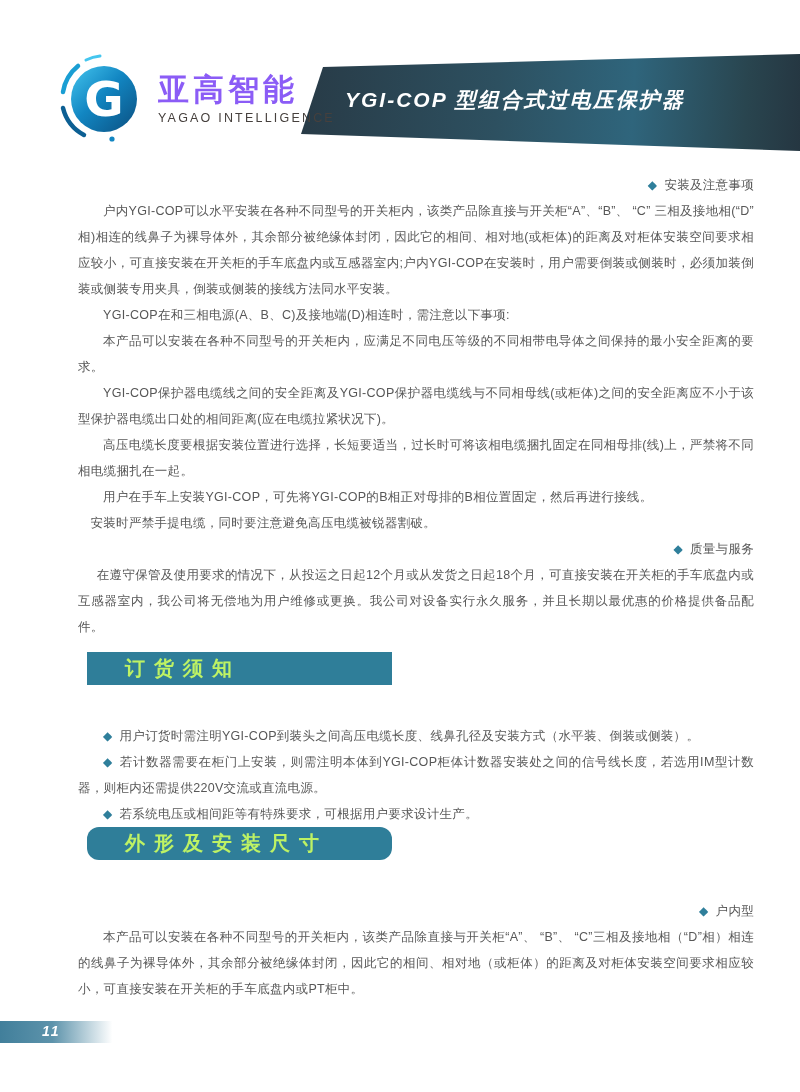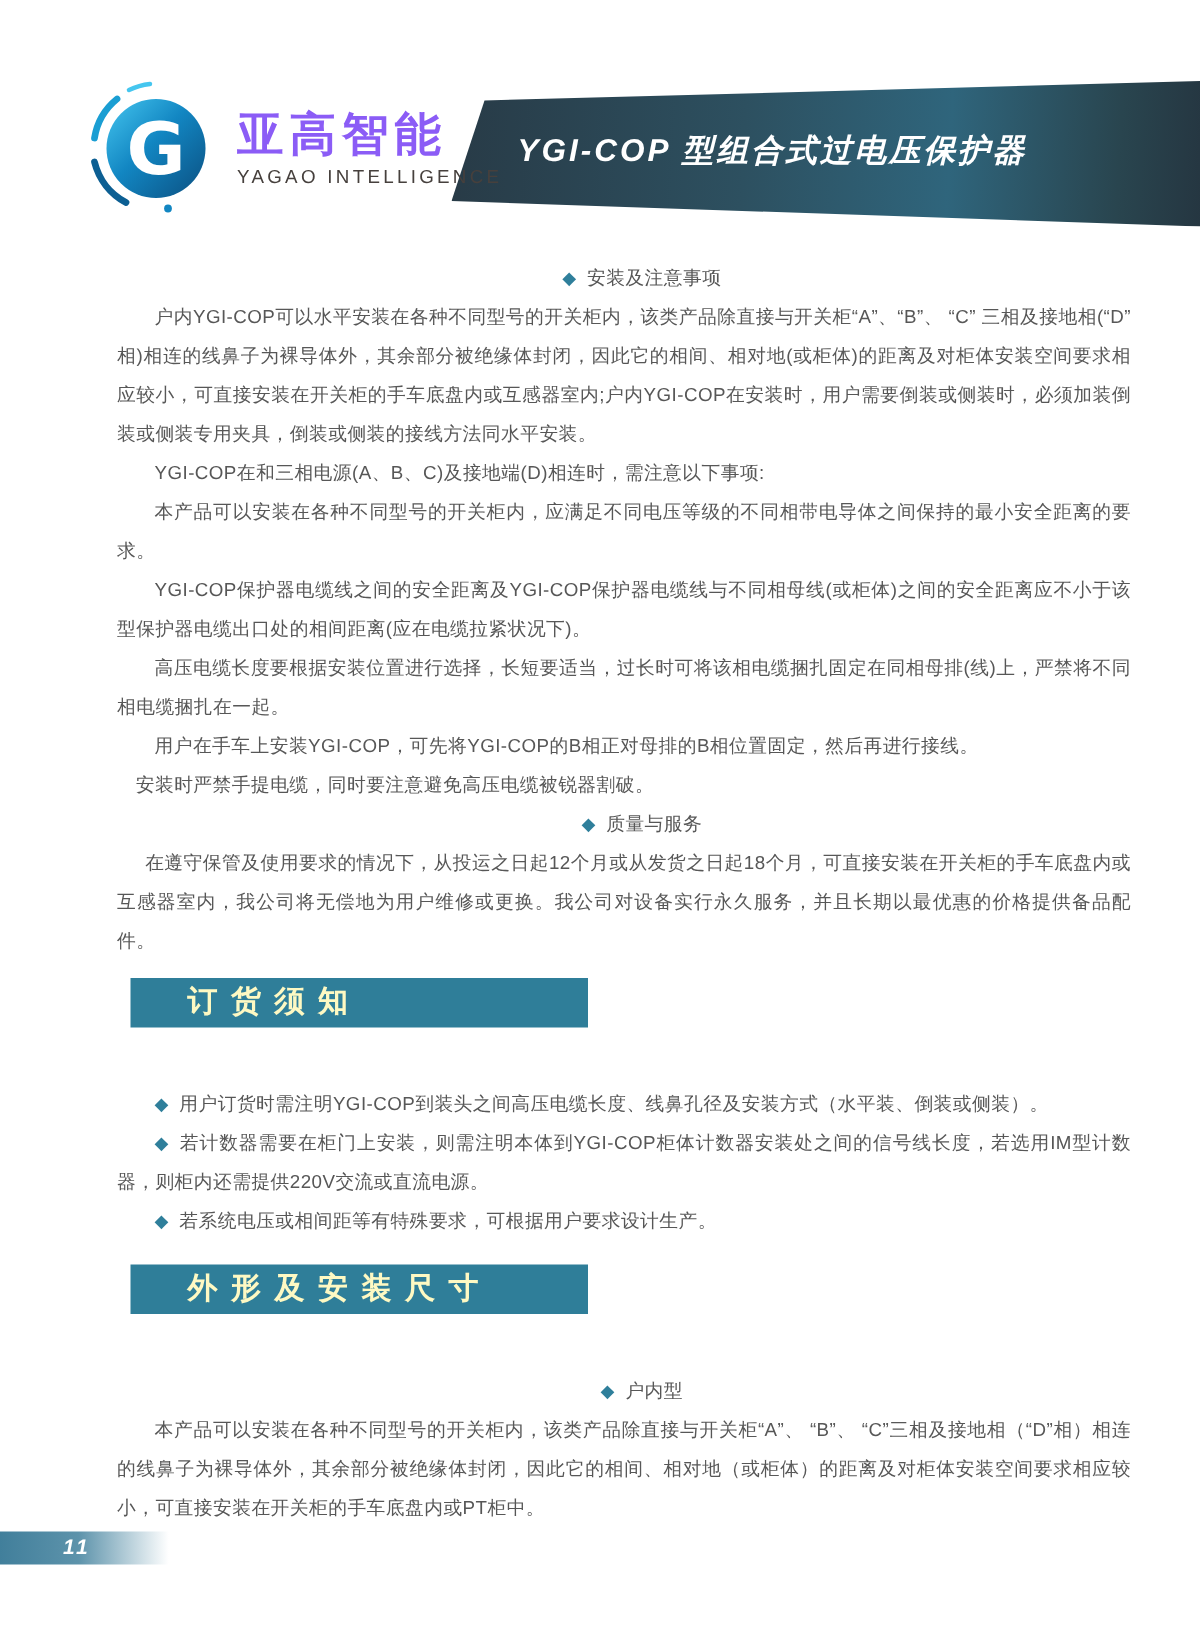--- a/index.html
+++ b/index.html
@@ -31,32 +31,32 @@
   
   .doc {
     position:absolute; left:78px; top:172px; width:676px;
     color:#575757; font-size:12.5px; line-height:26px;
     text-align:justify; letter-spacing:0.3px;
   }
   .doc p { margin:0; }
   .ind2  { text-indent:2em; }
   .ind15 { text-indent:1.5em; }
   .ind1  { text-indent:1em; }
-  .b-head { text-indent:1.9em; text-align:center; }
+  .b-head { text-indent:1.9em; text-align:right; }
   .dia { color:#2f7f9b; font-size:12px; margin-right:7px; font-style:normal; }
 
   .section-bar {
     margin-left:9px; width:267px; height:33px;
-    background:#2f7e99; color:#fef9c3;
+    background:#2f7e99; color:#bef264;
     font-family:"Liberation Serif","DejaVu Serif",serif;
     font-weight:bold; font-size:20px; letter-spacing:9px;
     line-height:33px; padding-left:38px; text-align:left; text-indent:0;
   }
   .bar1 { margin-top:12px; }
-  .bar2 { margin-top:16px; }
+  .bar2 { margin-top:0;border-radius:12px; }
   .gap-lg { margin-top:38px !important; }
 
   
   .page-badge {
     position:absolute; left:0; top:1021px; width:150px; height:22px;
     background:linear-gradient(90deg,#417f9b 0%, #5d93ab 35%, rgba(255,255,255,0) 75%);
     color:#ffffff; font-size:14px; font-weight:bold; font-style:italic;
     line-height:21px; padding-left:42px; box-sizing:border-box; letter-spacing:2px;
   }
 </style>

